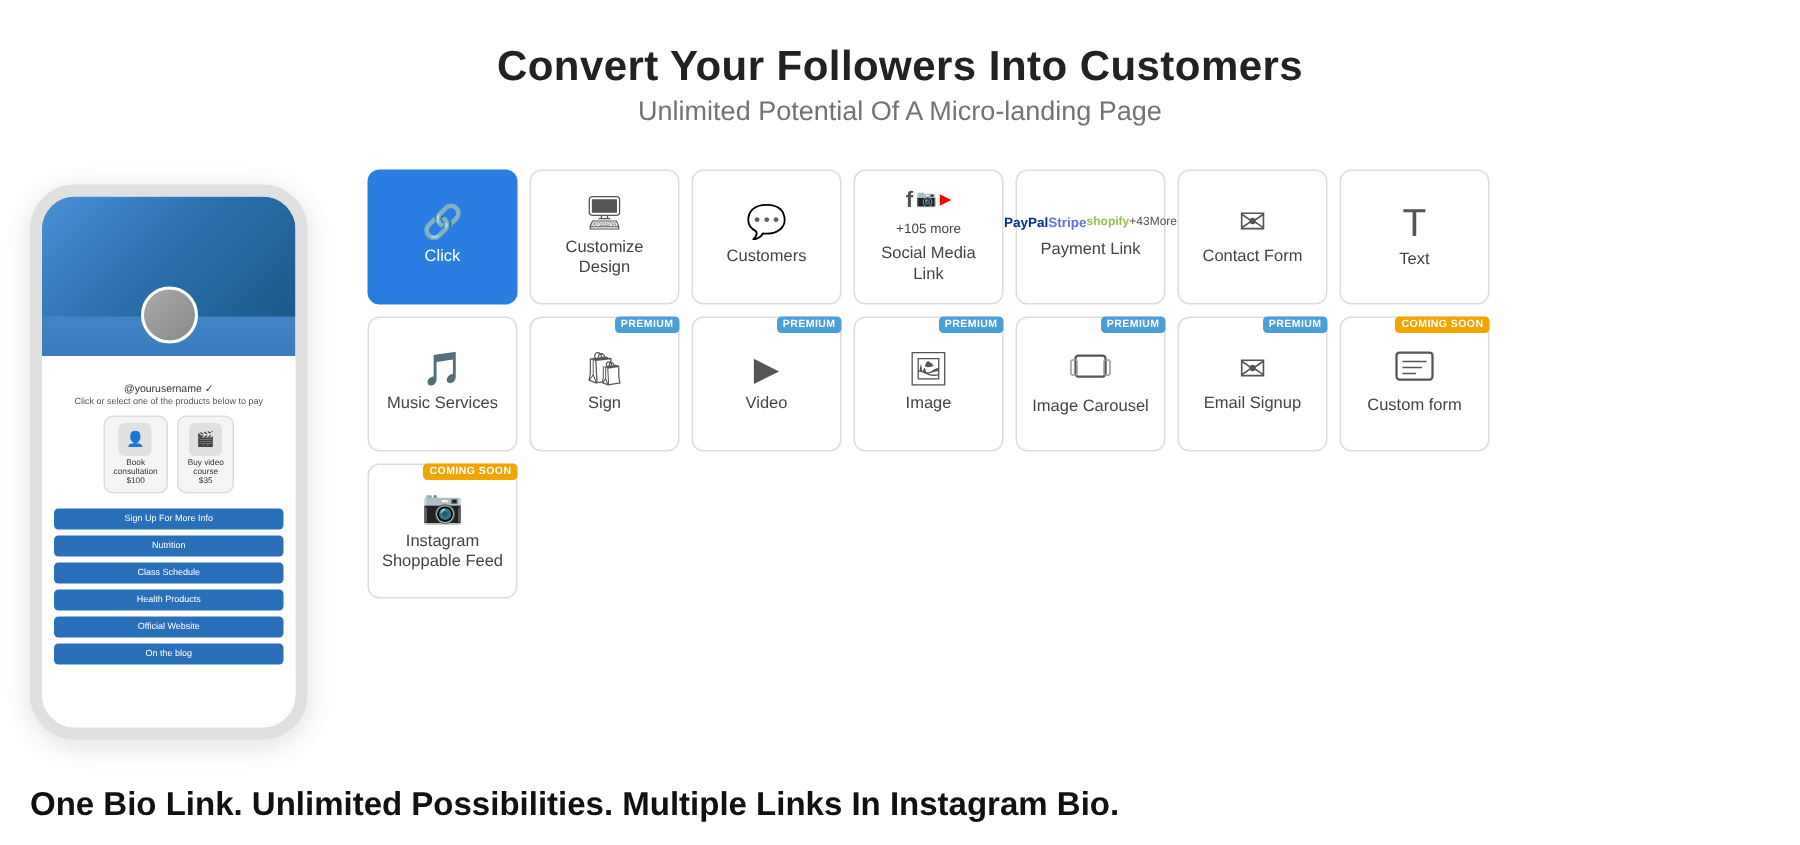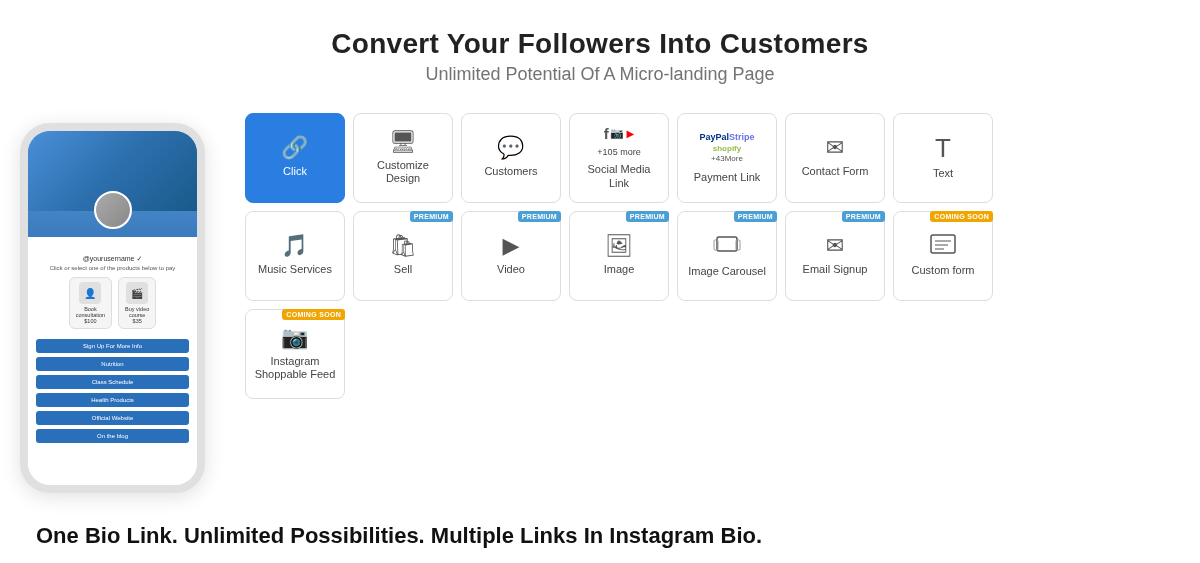--- a/index.html
+++ b/index.html
@@ -245,21 +245,21 @@
       display: flex;
       align-items: center;
       font-size: 13px;
       gap: 2px;
       flex-wrap: wrap;
       justify-content: center;
     }
 
     .payment-logos {
       display: flex;
-      flex-direction: column;
+      flex-direction: row;
       align-items: center;
       font-size: 9px;
       line-height: 1.3;
     }
 
     .paypal-text { color: #003087; font-weight: bold; font-size: 9px; }
     .stripe-text { color: #6772e5; font-weight: bold; font-size: 9px; }
     .shopify-text { color: #96bf48; font-weight: bold; font-size: 8px; }
 
     
@@ -267,21 +267,20 @@
       max-width: 1160px;
       width: 100%;
       margin-top: 30px;
     }
 
     .bottom-section h2 {
       font-size: 22px;
       font-weight: 700;
       color: #111;
       margin-bottom: 10px;
-      margin-left: 16px;
     }
 
     .bottom-section p {
       font-size: 13px;
       color: #555;
       max-width: 760px;
       line-height: 1.5;
     }
   </style>
 </head>
@@ -382,21 +381,21 @@
       <div class="grid-row">
 
         <div class="grid-item">
           <div class="grid-item-icon">🎵</div>
           <div class="grid-item-label">Music Services</div>
         </div>
 
         <div class="grid-item">
           <span class="badge badge-premium">PREMIUM</span>
           <div class="grid-item-icon">🛍</div>
-          <div class="grid-item-label">Sell</div>
+          <div class="grid-item-label">Sign</div>
         </div>
 
         <div class="grid-item">
           <span class="badge badge-premium">PREMIUM</span>
           <div class="grid-item-icon">▶</div>
           <div class="grid-item-label">Video</div>
         </div>
 
         <div class="grid-item">
           <span class="badge badge-premium">PREMIUM</span>

